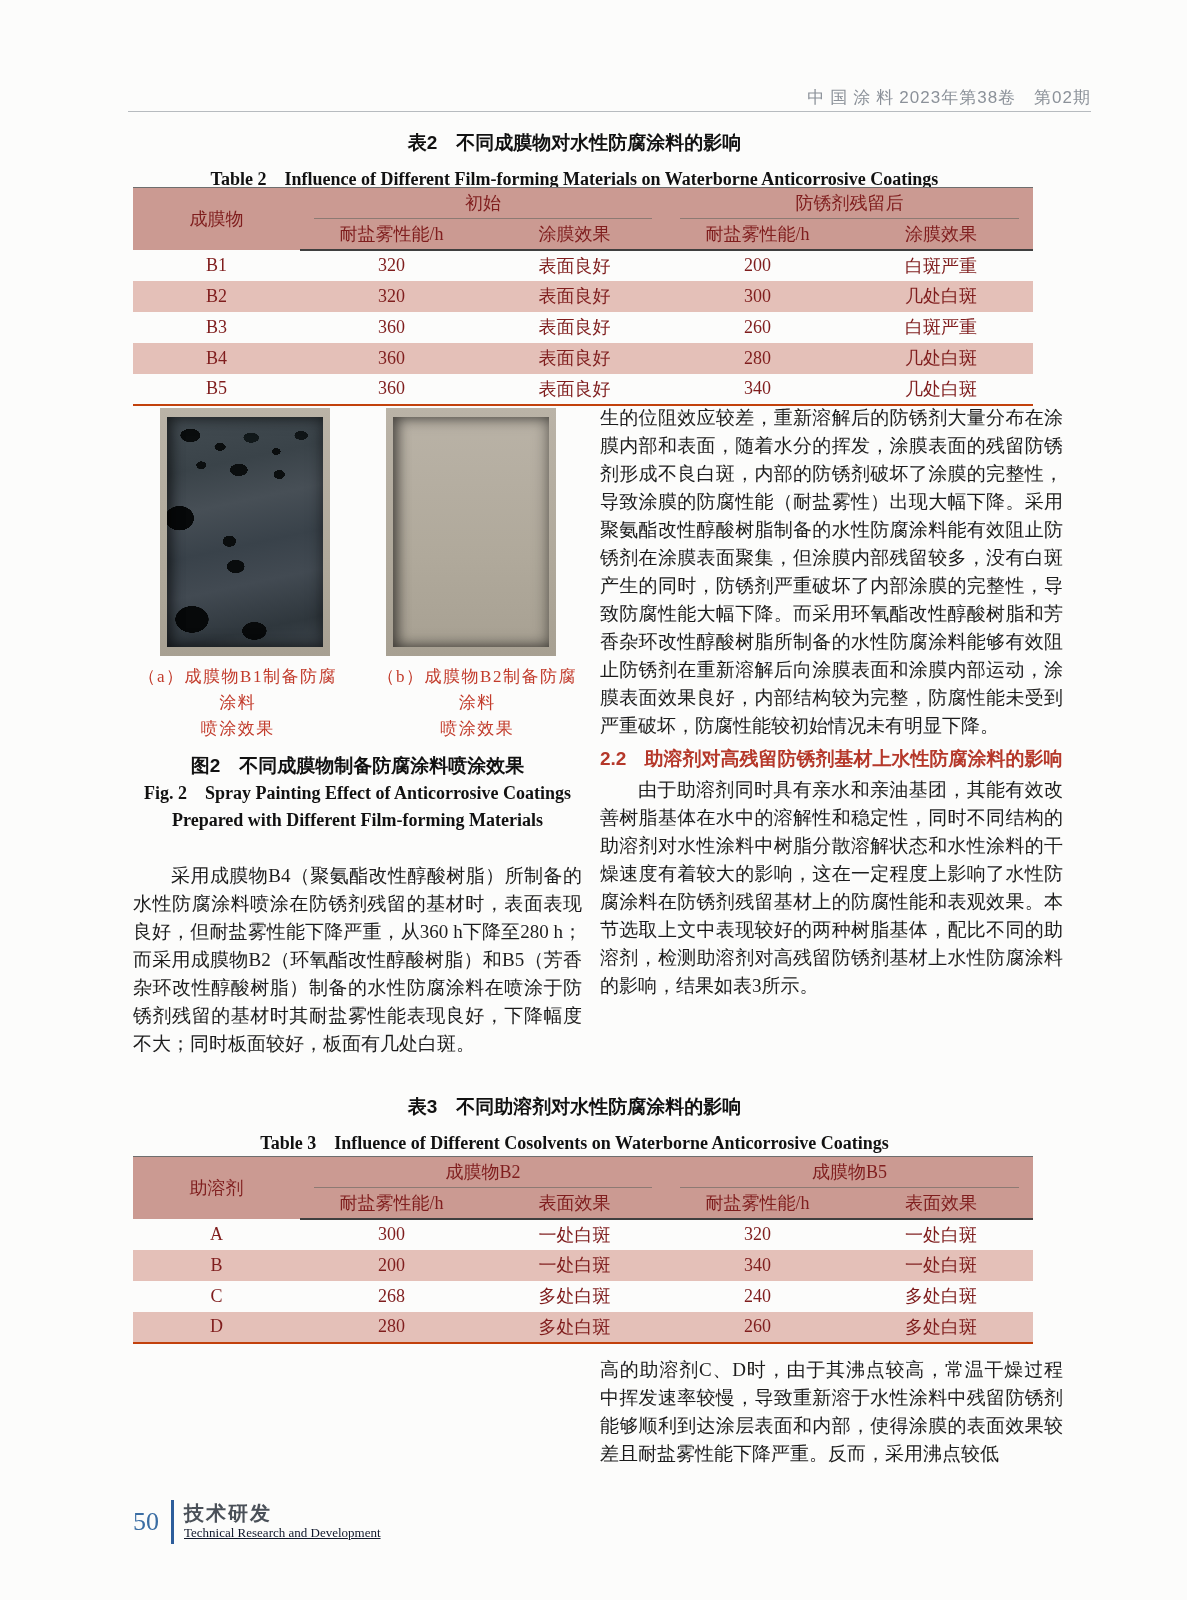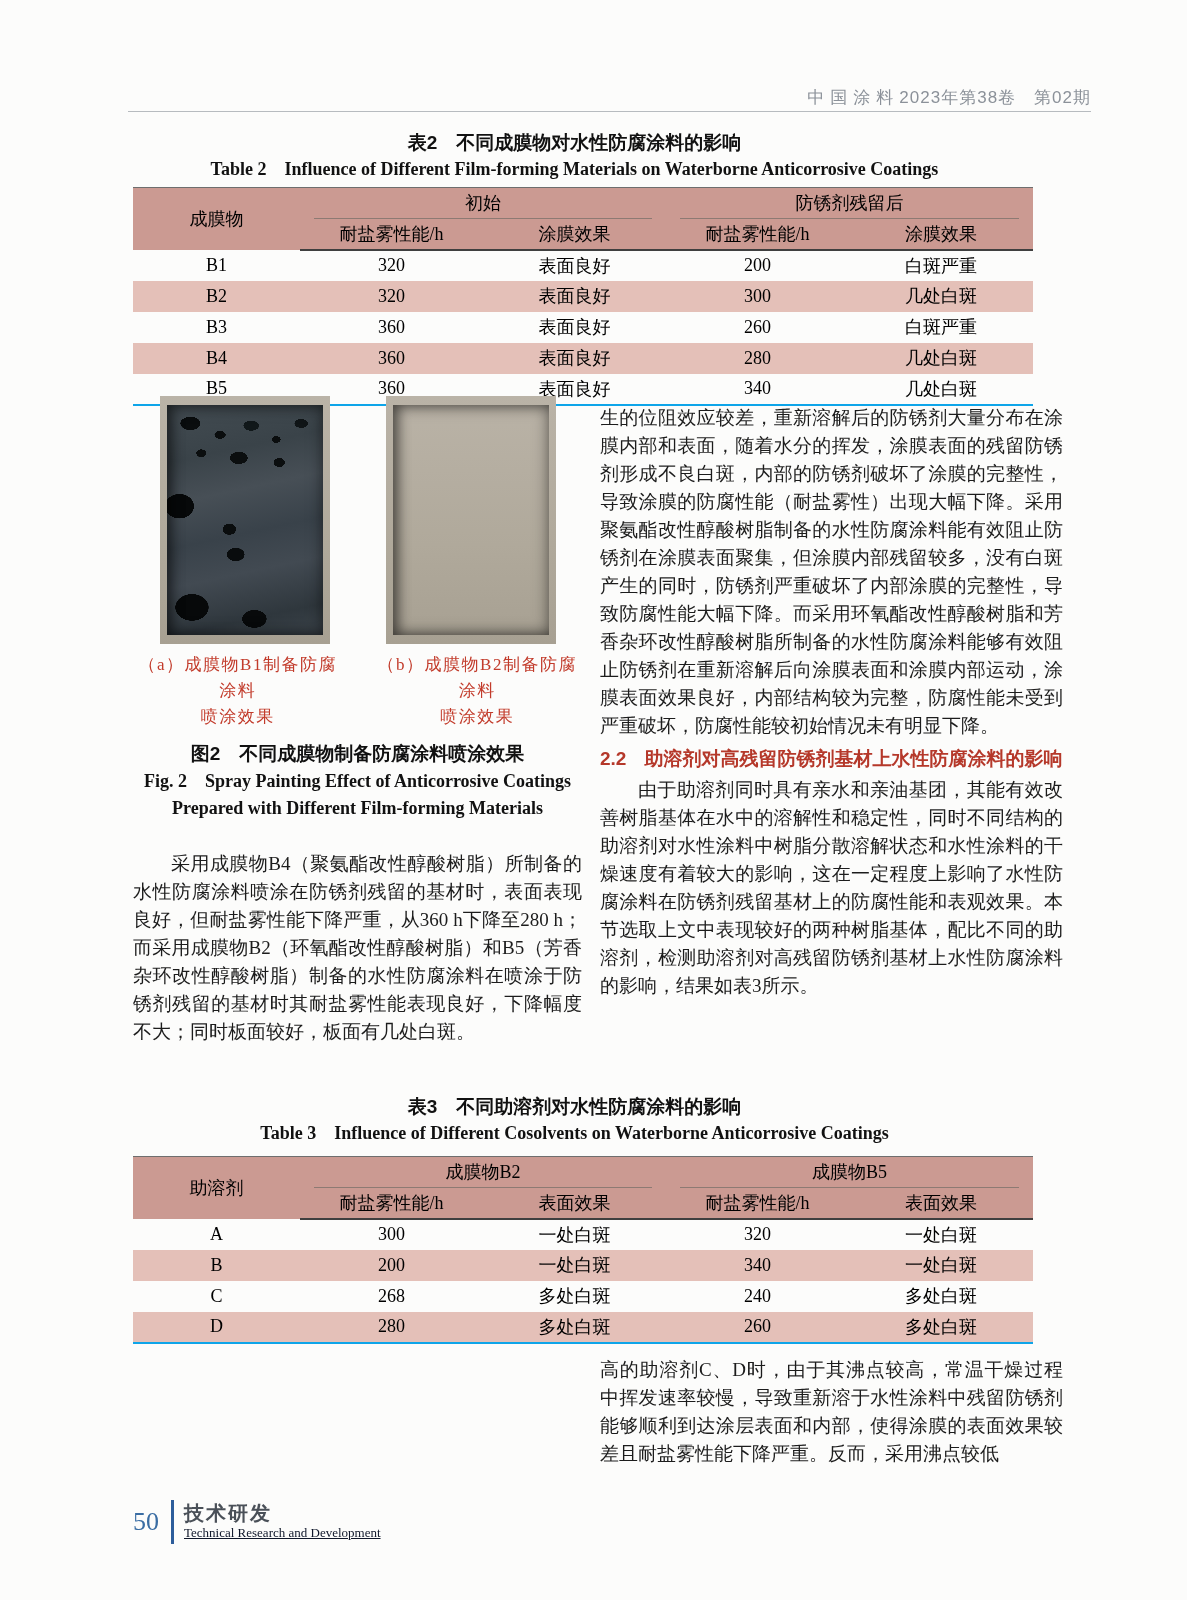--- a/index.html
+++ b/index.html
@@ -15,48 +15,48 @@
     border-bottom:1px solid #b7bbbf;
     display:flex; justify-content:flex-end; align-items:flex-end;
     padding-bottom:2px;
   }
   .journal-name { font:17px "Liberation Sans","DejaVu Sans",sans-serif; color:#8b9199; letter-spacing:6px; }
   .issue-info   { font:17px "Liberation Sans","DejaVu Sans",sans-serif; color:#8b9199; letter-spacing:1px; }
 
   
   .tbl-title { position:absolute; left:0; width:1149px; text-align:center; }
   .tbl-title .cn { font:bold 19px/26px "Liberation Sans","DejaVu Sans",sans-serif; color:#111; }
-  .tbl-title .en { font:bold 18px/26px "Liberation Serif","DejaVu Serif",serif; color:#111; margin-top:0; }
+  .tbl-title .en { font:bold 18px/26px "Liberation Serif","DejaVu Serif",serif; color:#111; margin-top:10px; }
   #t2-titles { top:130px; }
   #t3-titles { top:1094px; }
 
   
   table.data {
     position:absolute; left:133px; width:900px;
     border-collapse:collapse; table-layout:fixed;
-    font:18px "Liberation Serif","DejaVu Serif",serif; color:#000000;
-    border-top:1px solid #6e6e6e; border-bottom:2px solid #0ea5e9;
+    font:18px "Liberation Serif","DejaVu Serif",serif; color:#7f1d1d;
+    border-top:1px solid #6e6e6e; border-bottom:2px solid #c2410c;
   }
   #table2 { top:187px; }
   #table3 { top:1156px; }
   table.data th, table.data td { text-align:center; font-weight:normal; height:31px; padding:0 4px; }
   table.data thead th { background:#cb9a92; }
   table.data thead tr.h2 th { border-bottom:2px solid #3f3f3f; }
   table.data thead th.grp { position:relative; }
   table.data thead th.grp::after {
     content:""; position:absolute; left:14px; right:14px; bottom:0;
     border-bottom:1px solid #8d7a73;
   }
   table.data tbody tr.alt { background:#e4c0b8; }
 
   
   .col { position:absolute; text-align:justify; }
   .col p { font:19px/28px "Liberation Serif","DejaVu Serif",serif; }
   .indent { text-indent:2em; }
-  #col-left  { top:396px; left:133px; width:449px; }
+  #col-left  { top:408px; left:133px; width:449px; }
   #col-right { top:404px; left:600px; width:463px; }
   #bottom-left  { top:1356px; left:133px; width:449px; }
   #bottom-right { top:1356px; left:600px; width:463px; }
 
   .section-heading {
     font:bold 19px/30px "Liberation Sans","DejaVu Sans",sans-serif;
     color:#b5382a; text-align:left;
     padding-left:46px; text-indent:-46px; margin:4px 0 2px 0;
   }
   .section-heading .num { margin-right:18px; }

